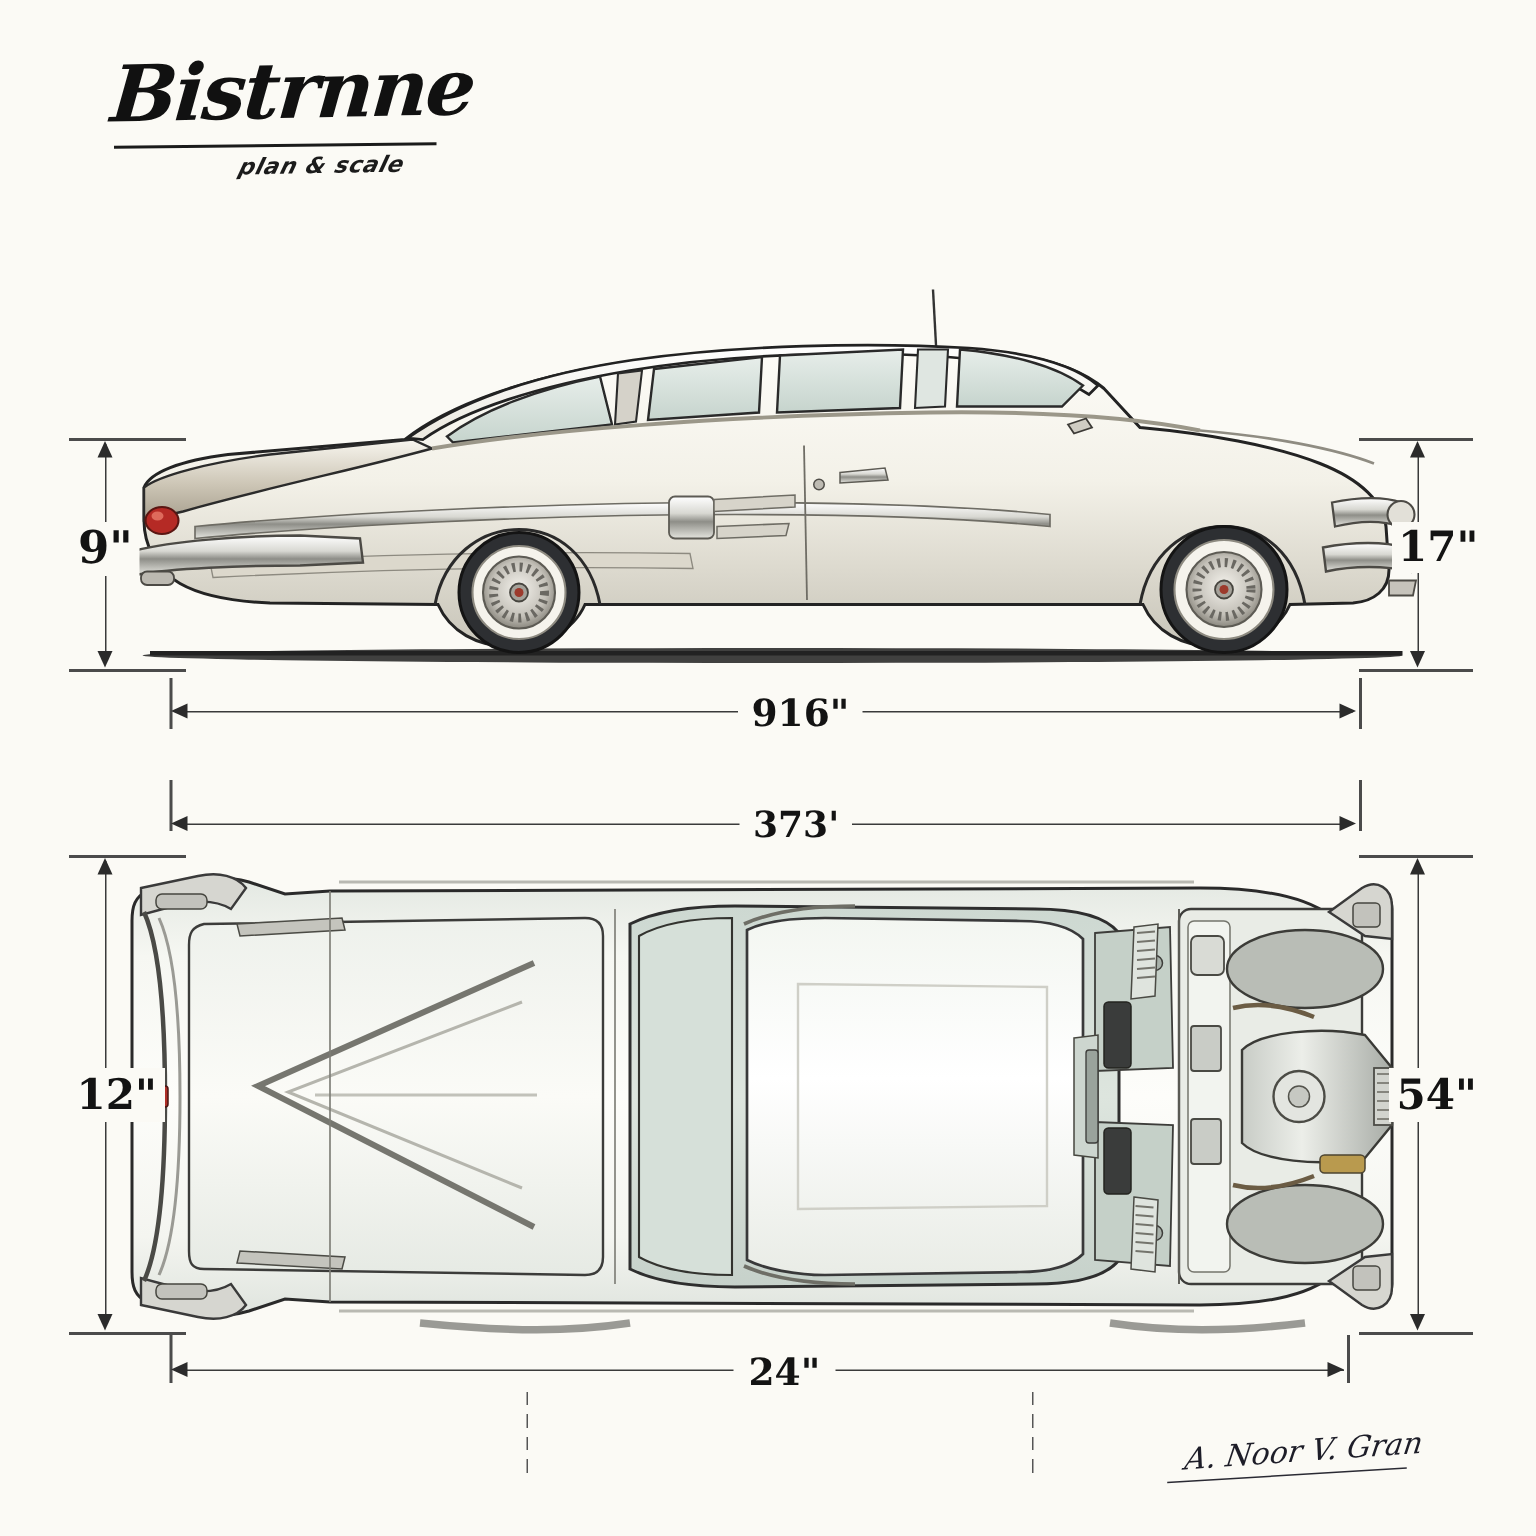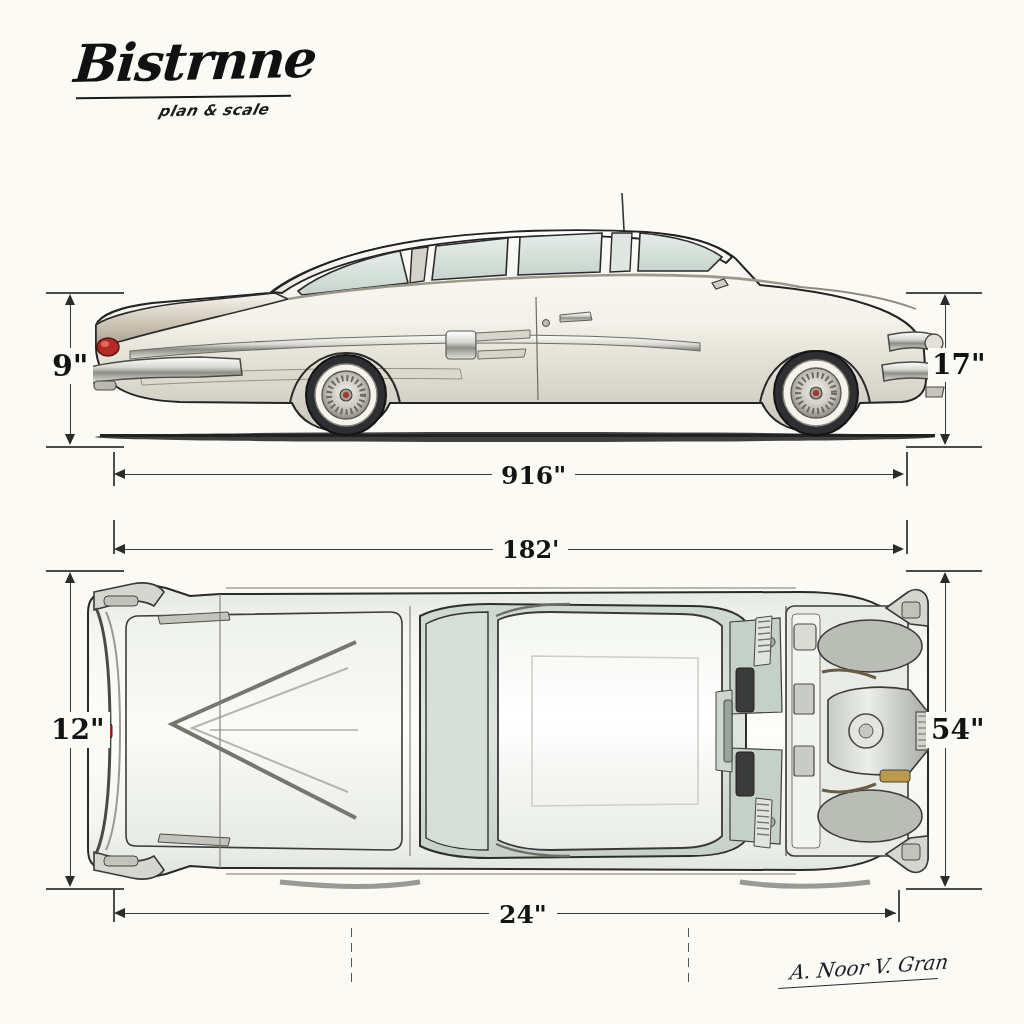--- a/index.html
+++ b/index.html
@@ -394,21 +394,21 @@
       <path d="M660,310 C700,316 740,316 790,310" stroke="#4a4a46" stroke-width="5" fill="none" opacity="0.55"></path>
     </svg>
   </div>
 
   <div>
     <div class="ext-line" style="left:113px; top:520px; width:1.6px; height:34px;"></div>
     <div class="ext-line" style="left:906px; top:520px; width:1.6px; height:34px;"></div>
     <div class="dim-line" style="left:118px; top:549px; width:784px;"></div>
     <div class="arrow arrow-l" style="left:114px; top:544px;"></div>
     <div class="arrow arrow-r" style="left:893px; top:544px;"></div>
-    <div class="dim-label" style="left:493px; top:536px; font-size:24px; padding:2px 9px;">182'</div>
+    <div class="dim-label" style="left:493px; top:536px; font-size:24px; padding:2px 9px;">373'</div>
   </div>
 
   <div>
     <div class="ext-line" style="left:46px; top:570px; width:78px; height:1.6px;"></div>
     <div class="ext-line" style="left:46px; top:888px; width:78px; height:1.6px;"></div>
     <div class="dim-line-v" style="left:70px; top:574px; height:310px;"></div>
     <div class="arrow arrow-u" style="left:65px; top:572px;"></div>
     <div class="arrow arrow-d" style="left:65px; top:876px;"></div>
     <div class="dim-label" style="left:46px; top:712px; font-size:28px; padding:4px 5px;">12"</div>
   </div>

